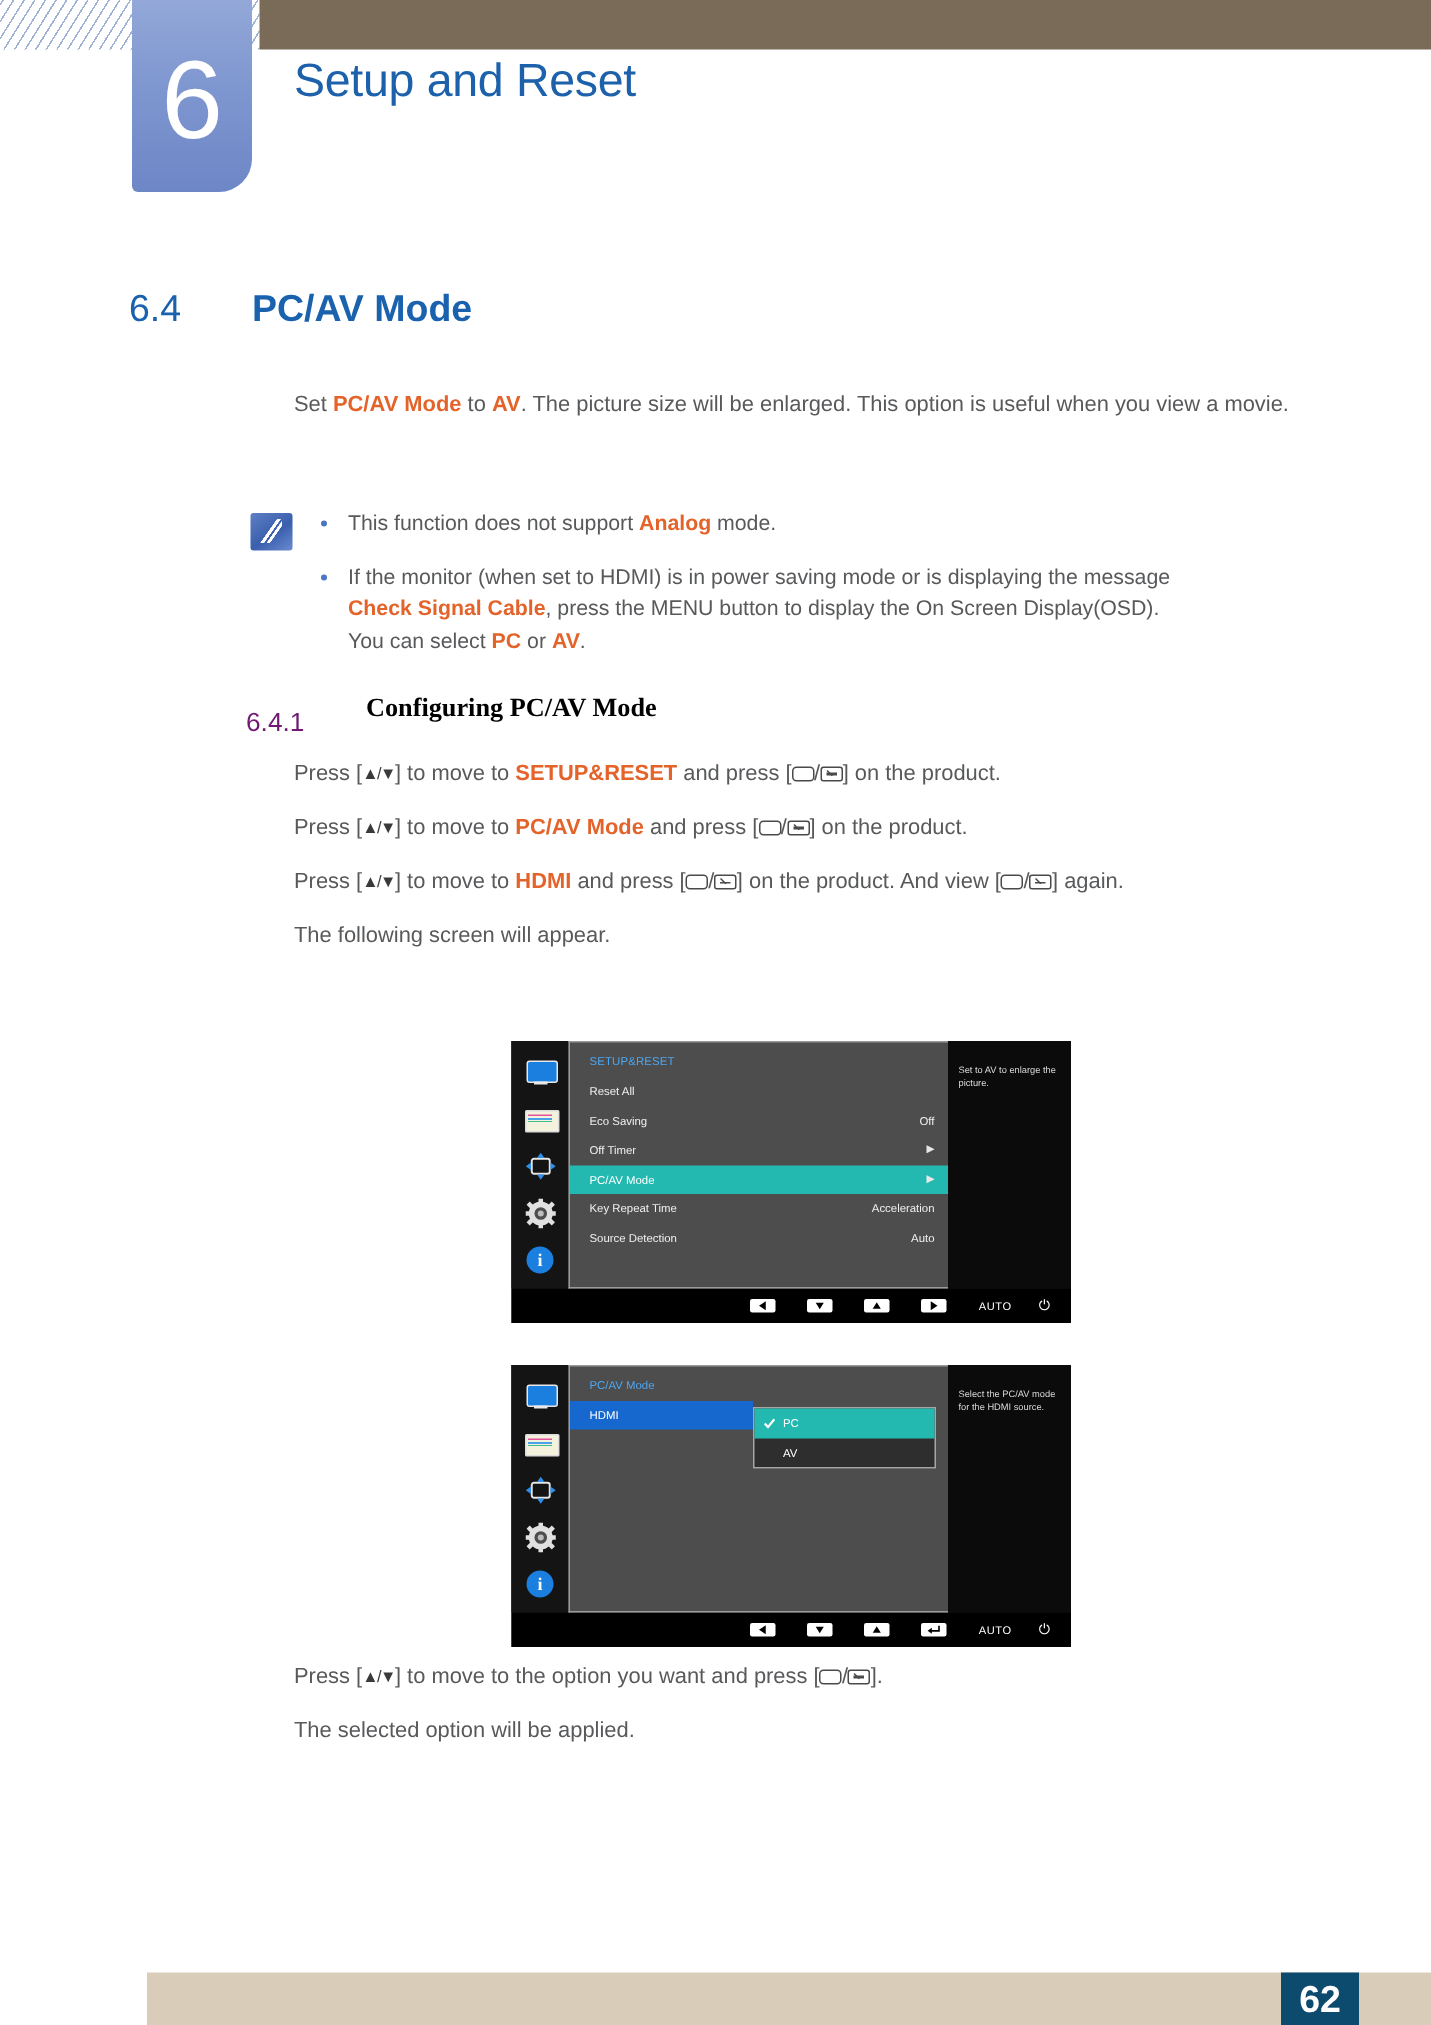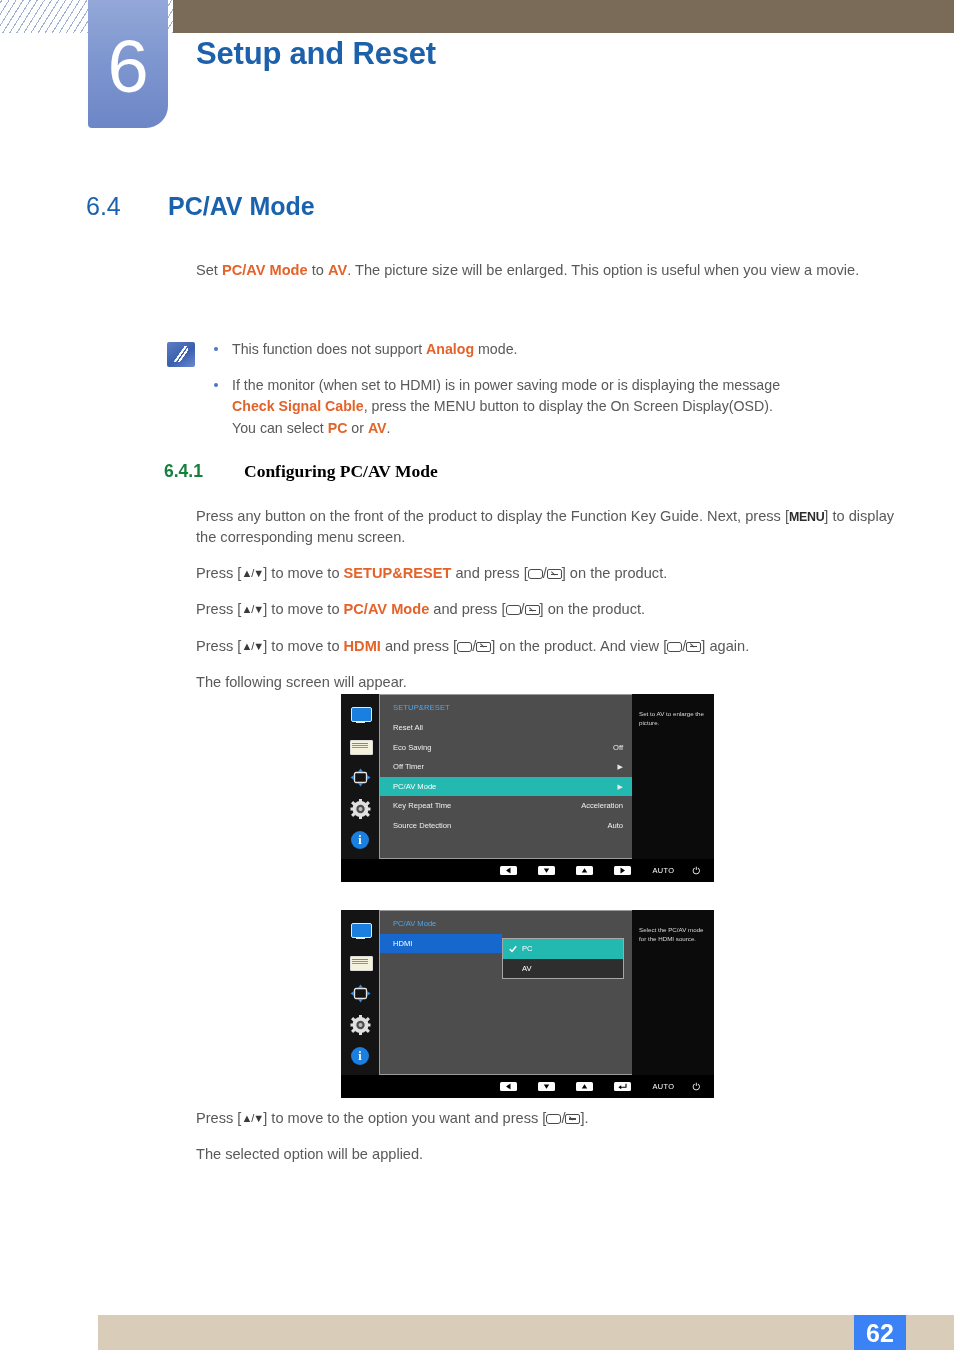--- a/index.html
+++ b/index.html
@@ -28,21 +28,21 @@
     background: linear-gradient(180deg, #93a8d8 0%, #7f97d0 45%, #6d86c6 100%);
     border-bottom-left-radius: 4px; border-bottom-right-radius: 22px;
     display: flex; align-items: center; justify-content: center;
   }
   .chapter-num {
     font-size: 74px; color: #ffffff; font-weight: 400; line-height: 1;
     margin-top: 6px; font-family: "Liberation Sans", sans-serif;
   }
   .chapter-title {
     position: absolute; left: 196px; top: 36px;
-    font-size: 31px; color: #1d61ab; font-weight: bold; letter-spacing: -0.2px;
+    font-size: 31px; color: #1d61ab; font-weight: normal; letter-spacing: -0.2px;
   }
 
   
   .sec-head { position: absolute; left: 86px; top: 192px; display: flex; }
   .sec-num { font-size: 25px; color: #1a62ae; font-weight: normal; width: 82px; }
   .sec-title { font-size: 25px; color: #1a62ae; font-weight: bold; }
 
   
   .body-col { position: absolute; left: 196px; top: 260px; width: 700px; }
   p.txt {
@@ -67,21 +67,21 @@
   .note-list { margin-left: 65px; }
   .note-li { position: relative; margin-bottom: 14px; }
   .note-li .bdot {
     position: absolute; left: -18px; top: 8px; width: 4px; height: 4px;
     background: #4a76c4; border-radius: 50%;
   }
   .note-li .ln { font-size: 14.2px; color: #58595b; line-height: 1.52; }
 
   
   .sub-head { position: absolute; left: 164px; top: 461px; display: flex; }
-  .sub-num { font-size: 17.5px; color: #15803d; font-weight: bold; width: 80px; }
+  .sub-num { font-size: 17.5px; color: #701a75; font-weight: normal; width: 80px; margin-top: 10px; }
   .sub-title { font-size: 17.5px; color: #000000; font-weight: bold; font-family: Liberation Serif, serif; }
 
   .steps { position: absolute; left: 196px; top: 506px; width: 700px; }
   .steps p { font-size: 14.6px; color: #58595b; line-height: 1.45; margin-bottom: 15px; }
   .kmenu {
     font-family: "Liberation Sans", sans-serif; font-size: 12.4px;
     font-weight: bold; color: #2b2b2b; letter-spacing: -0.3px;
   }
   .arw { font-size: 11px; color: #3a3a3a; vertical-align: 1px; letter-spacing: -1px; }
 
@@ -197,21 +197,21 @@
   .foot-bar {
     position: absolute; left: 98px; top: 1315px; width: 856px; height: 36px;
     background: #d9cdba;
   }
   .foot-txt {
     position: absolute; right: 104px; top: 1367px;
     font-size: 14.5px; color: #5c5346;
   }
   .foot-pg {
     position: absolute; left: 854px; top: 1315px; width: 52px; height: 36px;
-    background: #3b82f6; color: #fff; font-size: 25px; font-weight: bold;
+    background: #0c4a6e; color: #fff; font-size: 25px; font-weight: bold;
     display: flex; align-items: center; justify-content: center;
   }
 </style>
 </head>
 <body>
 
 <div class="page">
 
   <div class="hdr-hatch"></div>
   <div class="hdr-brown"></div>
@@ -242,21 +242,20 @@
       </div>
     </div>
   </div>
 
   <div class="sub-head">
     <span class="sub-num">6.4.1</span>
     <span class="sub-title">Configuring PC/AV Mode</span>
   </div>
 
   <div class="steps">
-    <p><span>Press any button on the front of the product to display the Function Key Guide. Next, press [</span><span class="kmenu">MENU</span><span>] to display the corresponding menu screen.</span></p>
 
     <p><span>Press [</span><span class="arw">▲/▼</span><span>] to move to </span><span class="or">SETUP&amp;RESET</span><span> and press [</span><span class="kb"></span>/<span class="kb2"></span><span>] on the product.</span></p>
 
     <p><span>Press [</span><span class="arw">▲/▼</span><span>] to move to </span><span class="or">PC/AV Mode</span><span> and press [</span><span class="kb"></span>/<span class="kb2"></span><span>] on the product.</span></p>
 
     <p><span>Press [</span><span class="arw">▲/▼</span><span>] to move to </span><span class="or">HDMI</span><span> and press [</span><span class="kb"></span>/<span class="kb2"></span><span>] on the product. And view [</span><span class="kb"></span>/<span class="kb2"></span><span>] again.</span></p>
 
     <p>The following screen will appear.</p>
   </div>
 

